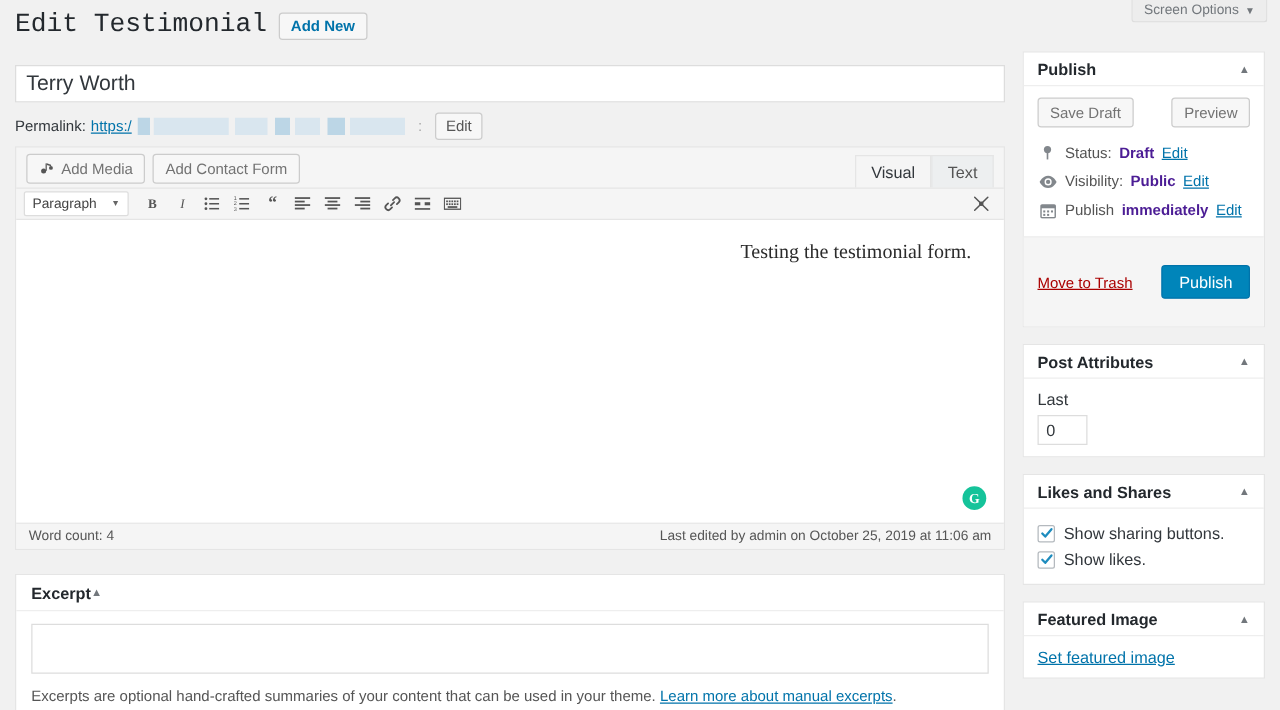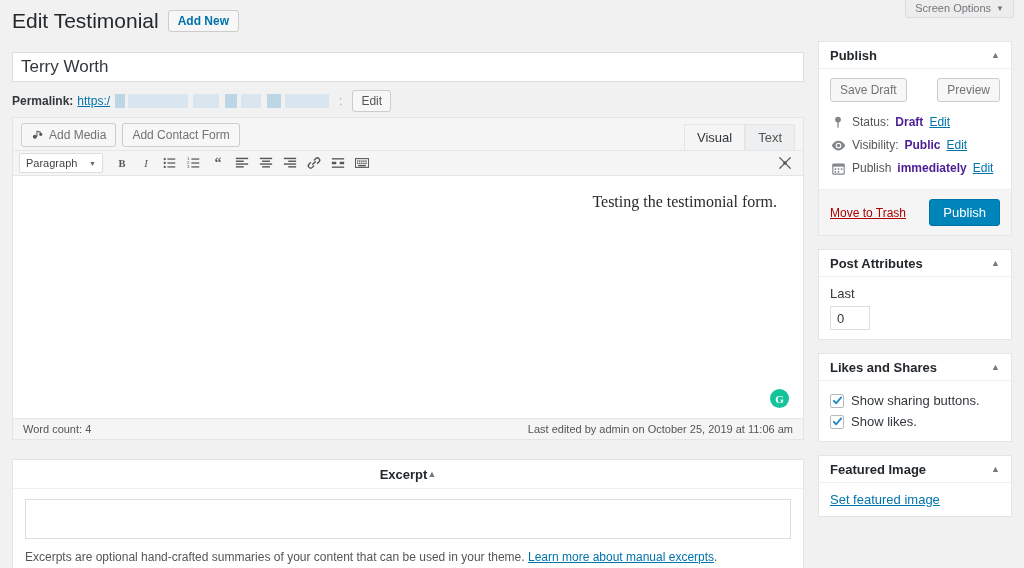--- a/index.html
+++ b/index.html
@@ -30,20 +30,21 @@
   .caret-down { font-size: 8px; line-height: 1; color: #72777c; }
 
   
   .page-heading {
     position: absolute; left: 12px; top: 8px;
     display: flex; align-items: center; gap: 9px;
   }
   .page-title {
     font-size: 21px; font-weight: 400; color: #23282d;
     line-height: 26px;
+    font-family: Liberation Mono, monospace;
   }
   .add-new-btn {
     background: #f7f7f7; border: 1px solid #ccc;
     border-radius: 3px; color: #0073aa;
     font-size: 12px; font-weight: 600;
     padding: 2px 9px; line-height: 16px;
     cursor: pointer; white-space: nowrap;
   }
 
   
@@ -56,21 +57,21 @@
     font-family: "Liberation Sans", sans-serif;
     display: flex; align-items: center;
   }
 
   
   .permalink-row {
     margin-top: 7px; height: 24px;
     display: flex; align-items: center; gap: 4px;
     font-size: 12px; color: #444;
   }
-  .permalink-label { font-weight: 700; color: #32373c; }
+  .permalink-label { font-weight: 400; color: #32373c; }
   .permalink-link { color: #0073aa; text-decoration: underline; }
   .permalink-redacted {
     position: relative; width: 218px; height: 14px;
     background: #f1f1f1; overflow: hidden; margin-left: 1px;
   }
   .redact-blk { position: absolute; top: 0; height: 14px; background: #bcd6e6; }
   .redact-blk.soft { background: #d9e6ef; }
   .permalink-tail { color: #aaa; font-size: 12px; margin-left: 2px; }
   .edit-slug-btn {
     background: #f7f7f7; border: 1px solid #ccc; border-radius: 3px;
@@ -155,21 +156,21 @@
     display: flex; align-items: center; justify-content: space-between;
     padding: 0 10px; font-size: 11px; color: #555;
   }
 
   
   .postbox {
     background: #fff; border: 1px solid #e5e5e5; margin-top: 19px;
   }
   .postbox-header {
     height: 29px; padding: 0 12px;
-    display: flex; align-items: center; justify-content: center;
+    display: flex; align-items: center; justify-content: flex-start;
     border-bottom: 1px solid #eee;
   }
   .postbox-title { font-size: 13px; font-weight: 600; color: #23282d; }
   .toggle-arrow { color: #72777c; font-size: 9px; cursor: pointer; }
   .postbox-inner { padding: 10px 12px 12px 12px; }
   .excerpt-area {
     width: 100%; height: 40px; background: #fff;
     border: 1px solid #ddd; position: relative;
   }
   .excerpt-help { margin-top: 9px; font-size: 12px; color: #555; line-height: 1.5; }
@@ -192,21 +193,21 @@
     margin-bottom: 9px;
   }
   .misc-row {
     display: flex; align-items: center; gap: 6px;
     font-size: 12px; color: #555; padding: 3px 0; line-height: 17px;
   }
   .misc-icon { width: 16px; display: flex; justify-content: center; color: #82878c; }
   .misc-row b { font-weight: 700; color: #4c1d95; }
 
   .publish-footer {
-    border-top: 1px solid #eee; padding: 9px 11px;
+    border-top: 1px solid #eee; padding: 22px 11px;
     display: flex; align-items: center; justify-content: space-between;
     background: #f5f5f5;
   }
   .trash-link { color: #a00; font-size: 12px; text-decoration: underline; cursor: pointer; }
   .btn-primary {
     background: #0085ba; border: 1px solid #0073aa;
     color: #fff; font-size: 13px; border-radius: 3px;
     padding: 4px 13px; cursor: pointer; line-height: 17px;
   }
 

